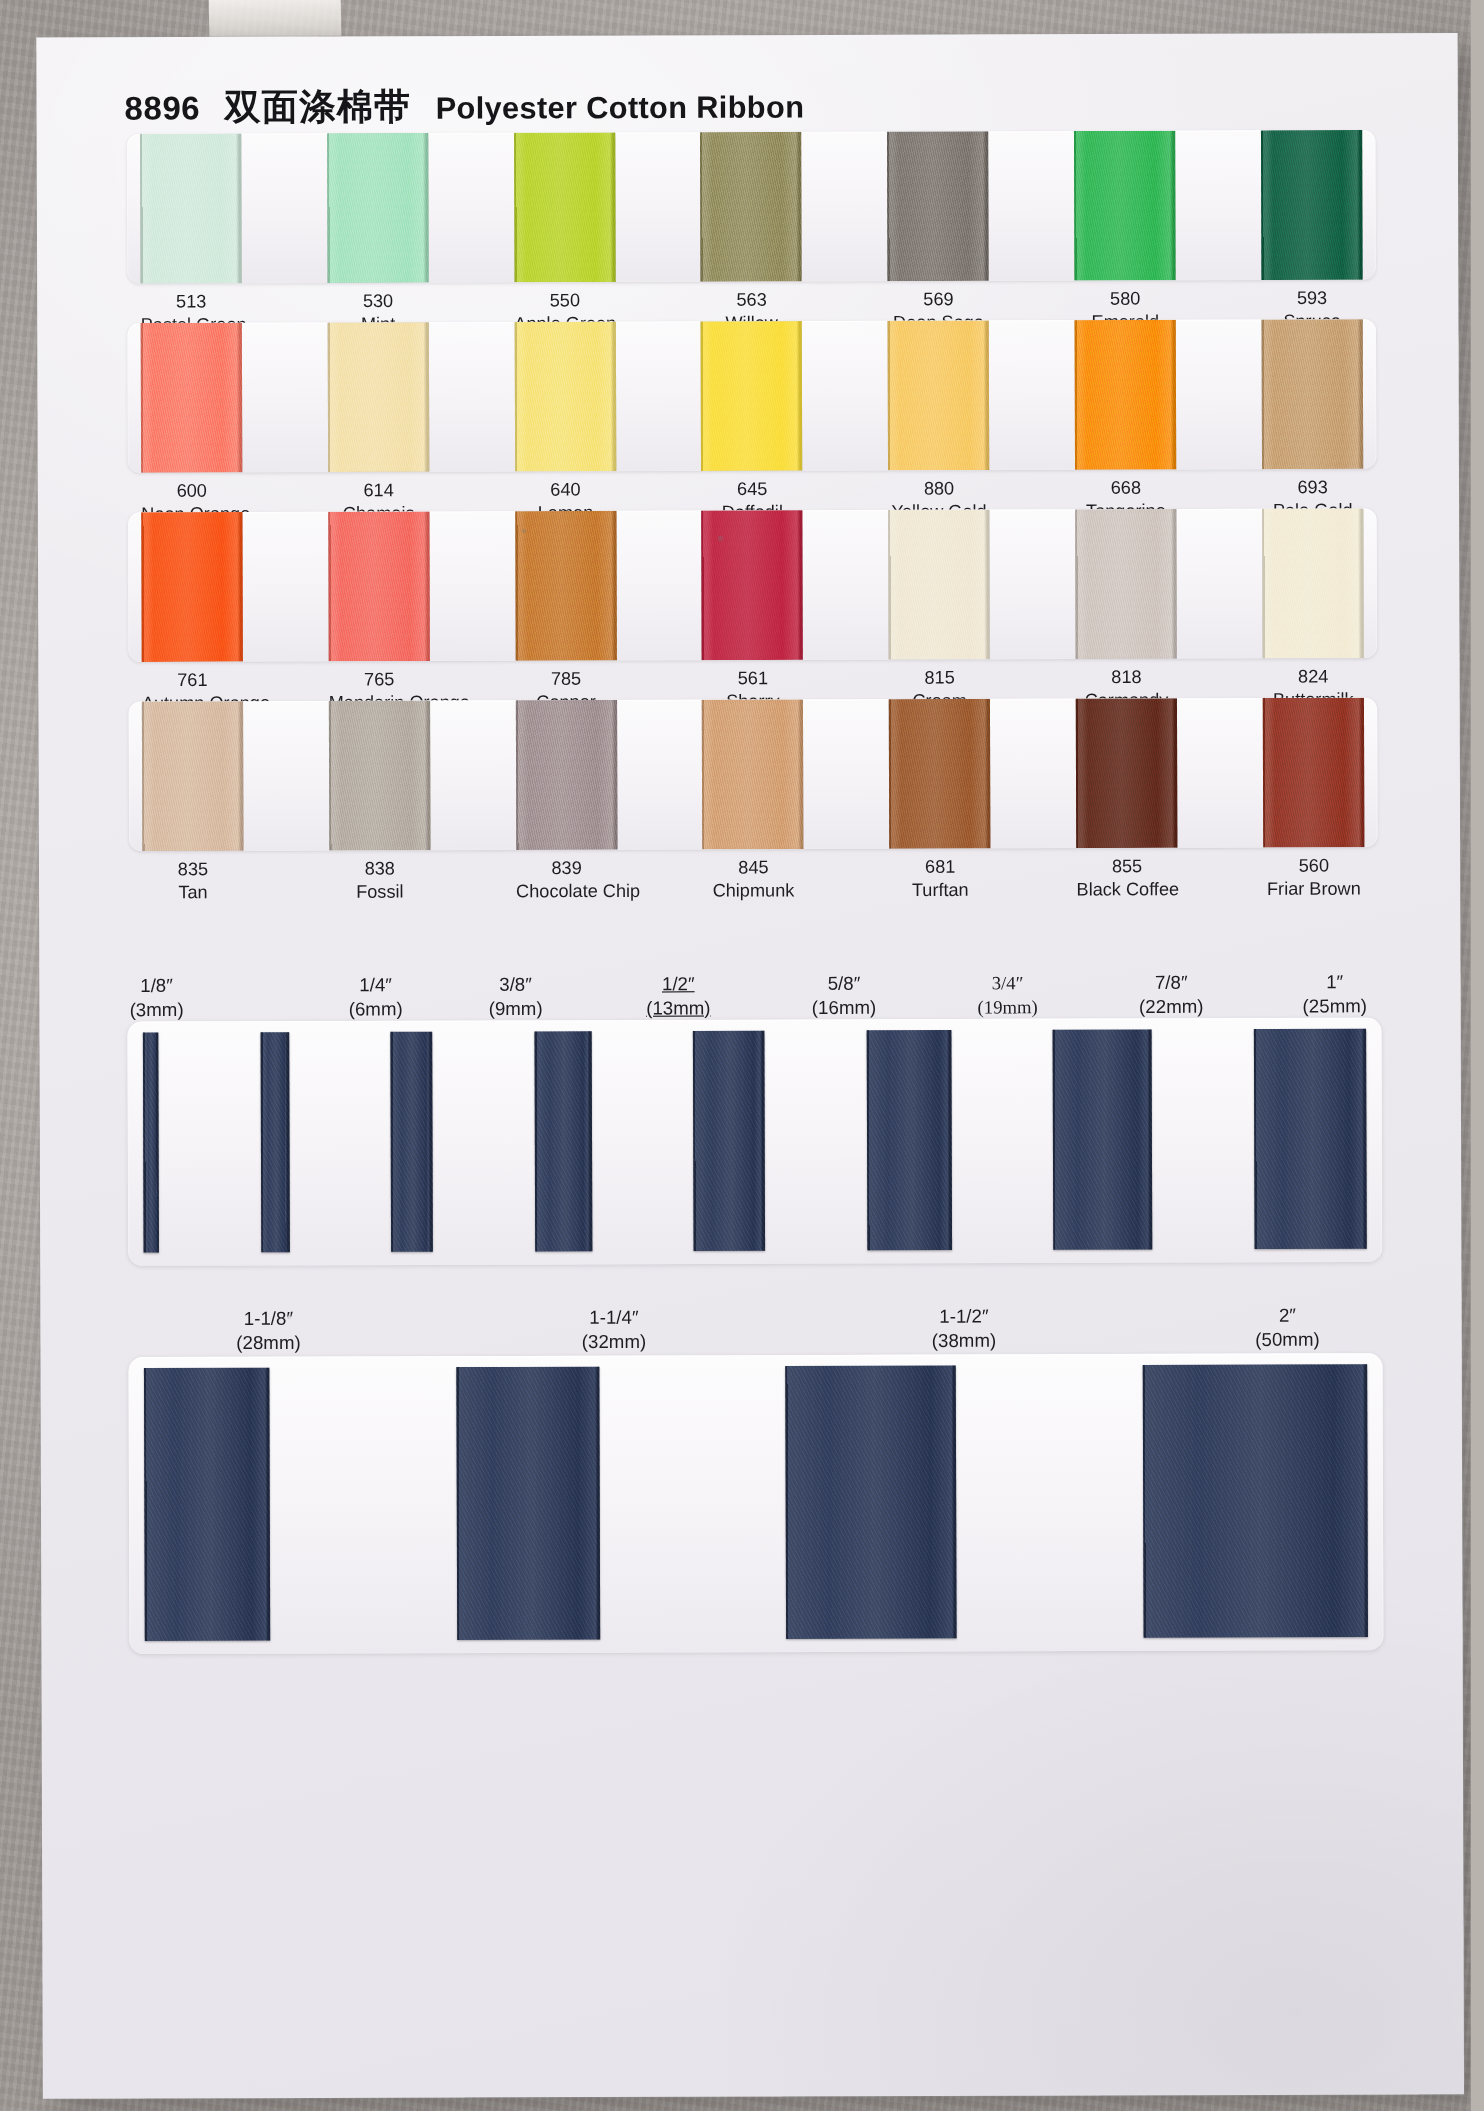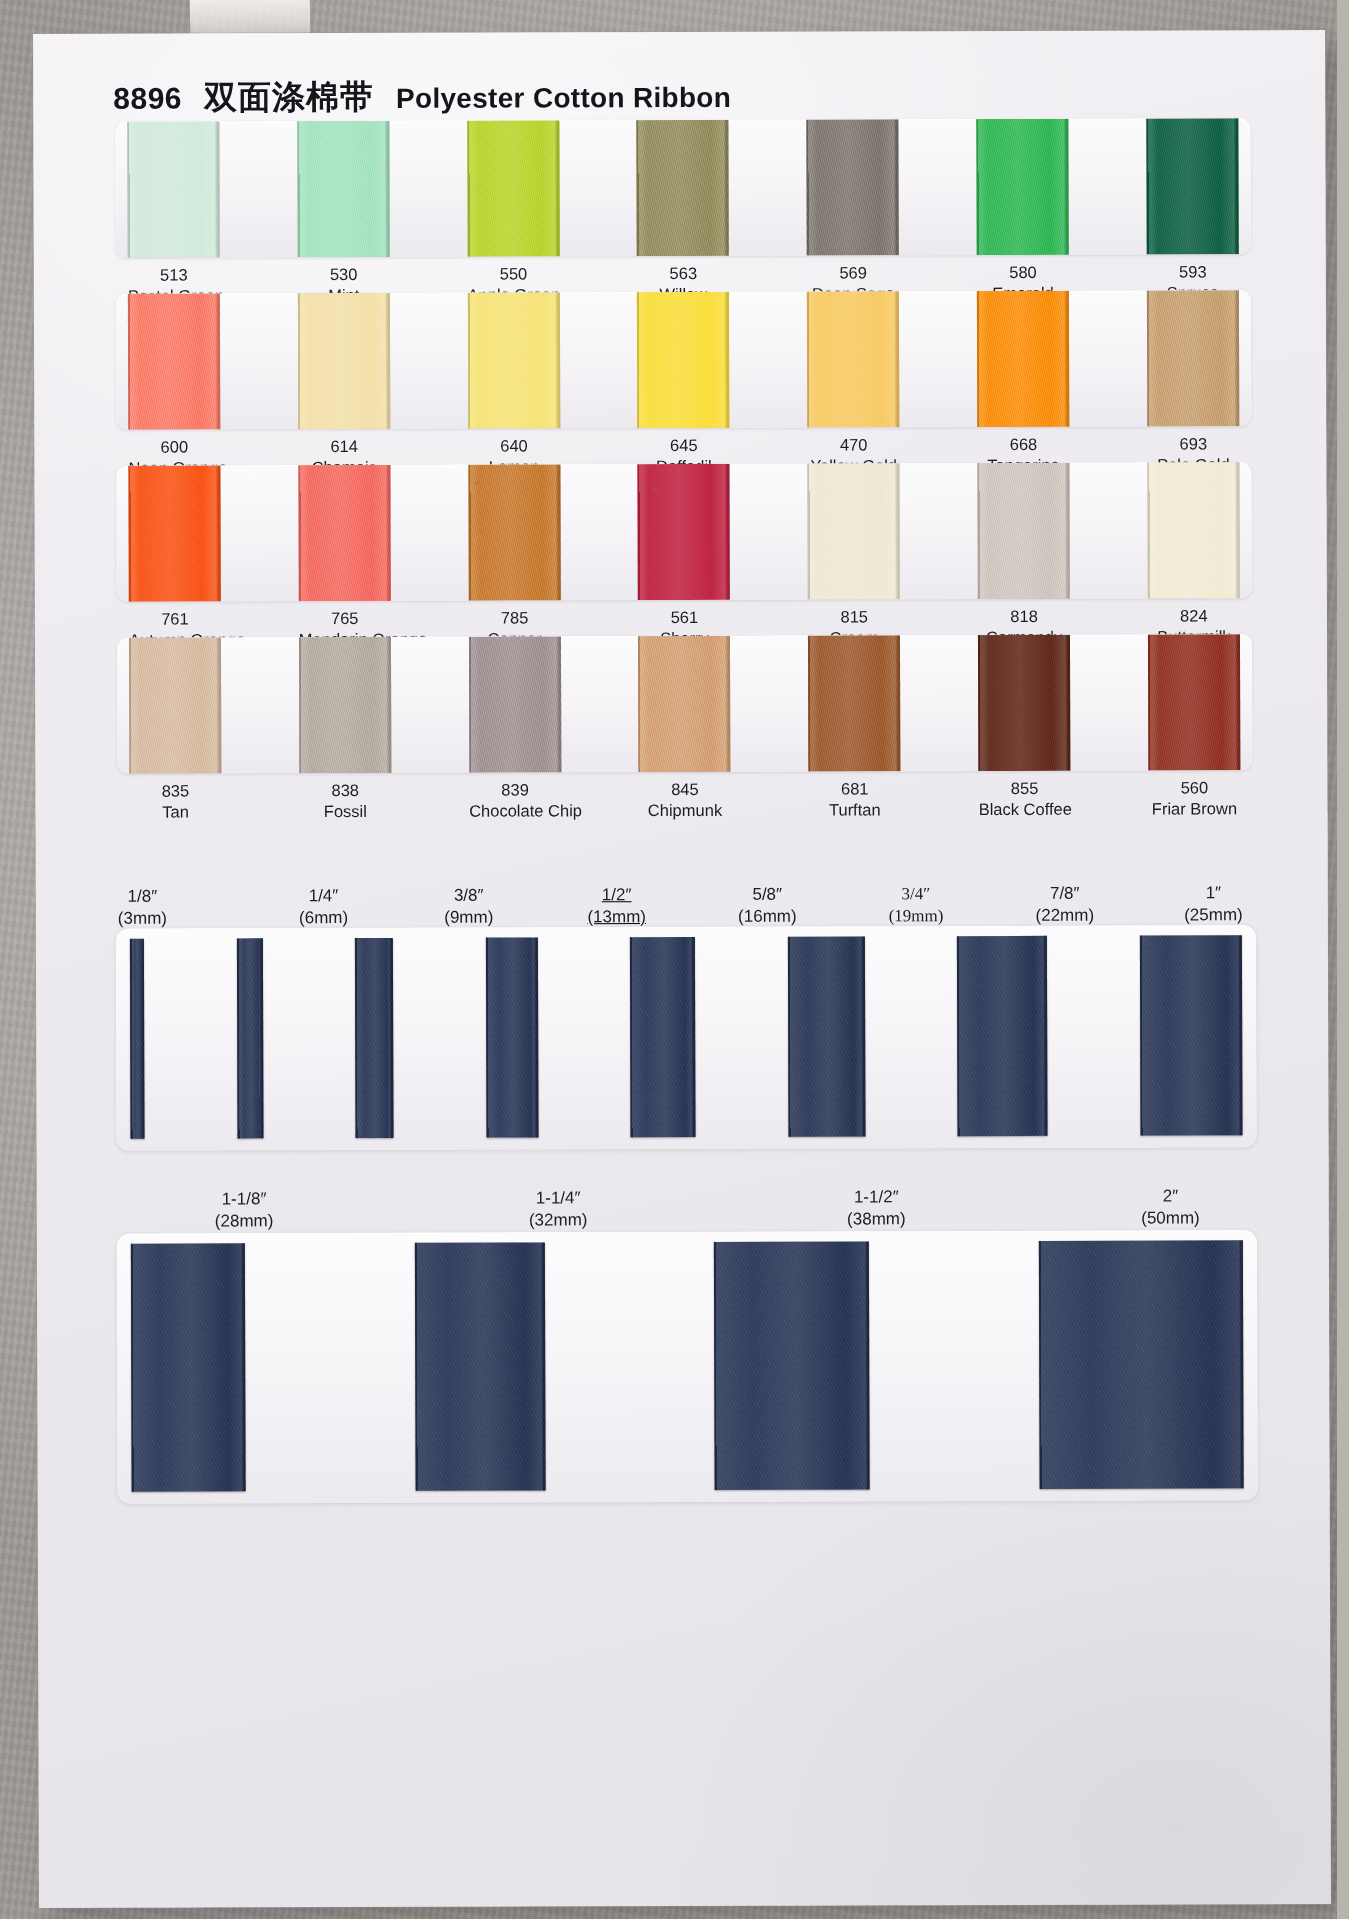--- a/index.html
+++ b/index.html
@@ -345,21 +345,21 @@
             </div>
             <div class="label">
               <span class="num">640</span>
               <span class="nm">Lemon</span>
             </div>
             <div class="label">
               <span class="num">645</span>
               <span class="nm">Daffodil</span>
             </div>
             <div class="label">
-              <span class="num">470</span>
+              <span class="num">880</span>
               <span class="nm">Yellow Gold</span>
             </div>
             <div class="label">
               <span class="num">668</span>
               <span class="nm">Tangerine</span>
             </div>
             <div class="label">
               <span class="num">693</span>
               <span class="nm">Pale Gold</span>
             </div>
@@ -451,21 +451,21 @@
             </div>
           </div>
         </div>
       </div>
     <div id="width-sections-host">
         <div class="width-labels" style="top: 852px;">
           <div class="width-label" style="position: relative; left: -4px;">
             <span class="inch">1/8″</span>
             <span class="mm">(3mm)</span>
           </div>
-          <div class="width-label" style="position: relative; left: 2px; margin-left: 32px;">
+          <div class="width-label" style="position: relative; left: 20px; margin-left: 32px;">
             <span class="inch">1/4″</span>
             <span class="mm">(6mm)</span>
           </div>
           <div class="width-label" style="position: relative; left: 4px;">
             <span class="inch">3/8″</span>
             <span class="mm">(9mm)</span>
           </div>
           <div class="width-label" style="position: relative; left: 4px; text-decoration: underline;">
             <span class="inch">1/2″</span>
             <span class="mm">(13mm)</span>

